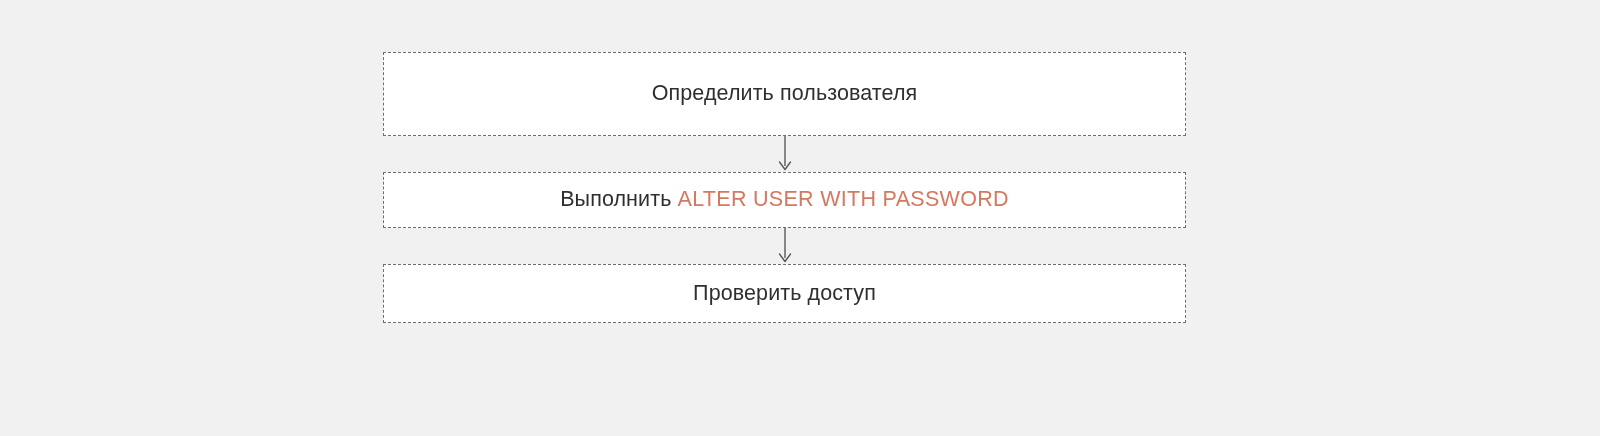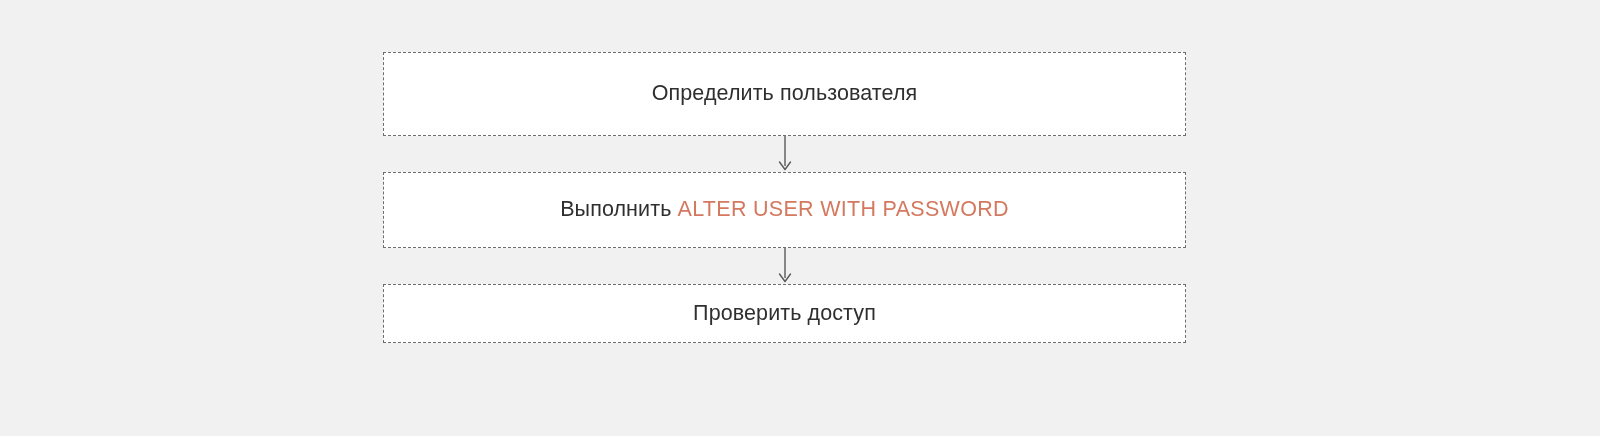--- a/index.html
+++ b/index.html
@@ -34,21 +34,21 @@
     box-sizing: border-box;
     width: 803px;
     background: #ffffff;
     border: 1.6px dashed #6e6e6e;
     display: flex;
     align-items: center;
     justify-content: center;
     text-align: center;
   }
   .node-1 { height: 84px; }
-  .node-2 { height: 76px; }
+  .node-2 { height: 56px; }
   .node-3 { height: 59px; }
 
   .node-label {
     font-size: 21.5px;
     line-height: 1.2;
     color: #2f2f2f;
     letter-spacing: 0.1px;
     white-space: nowrap;
   }
 

